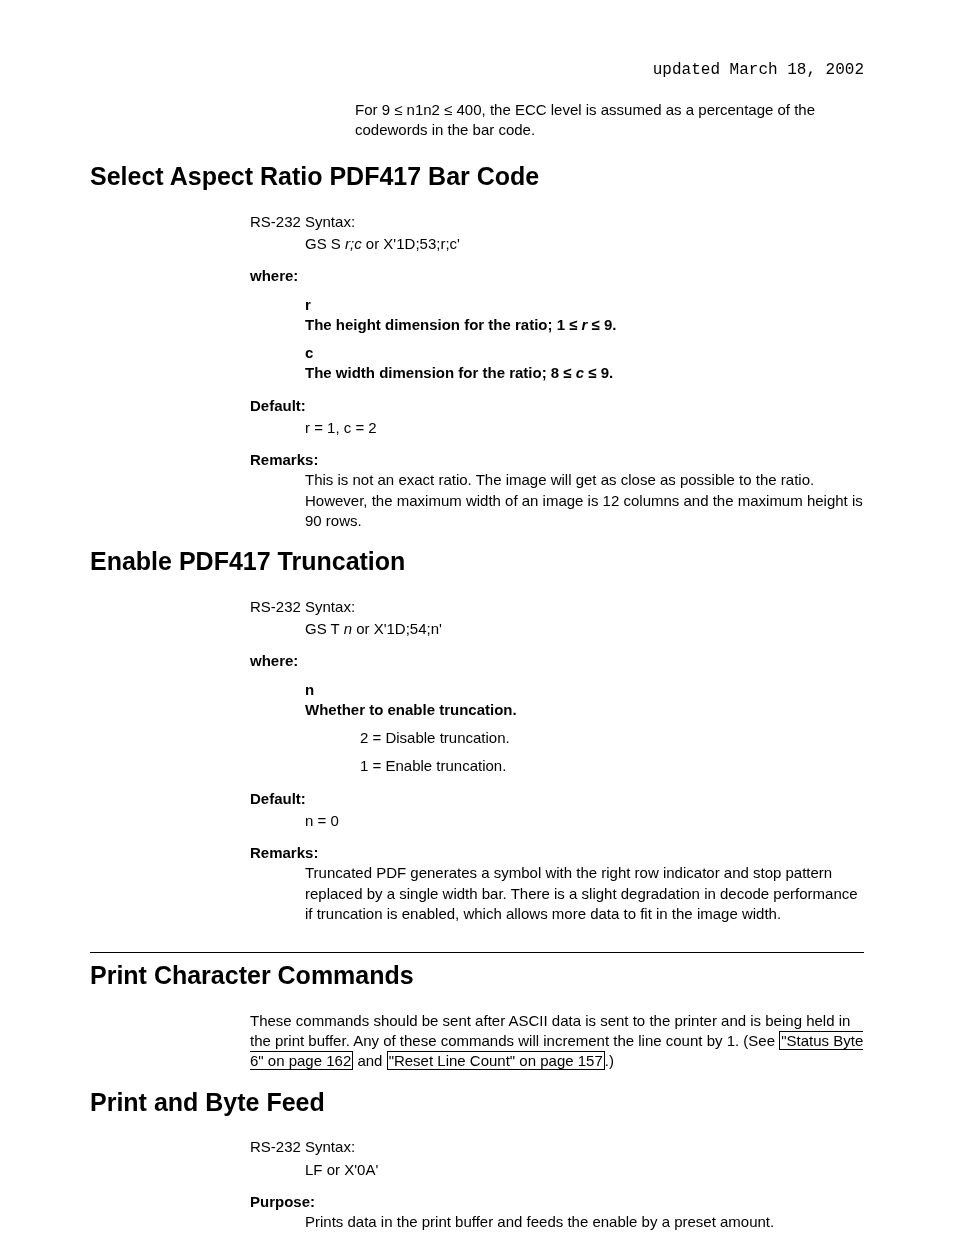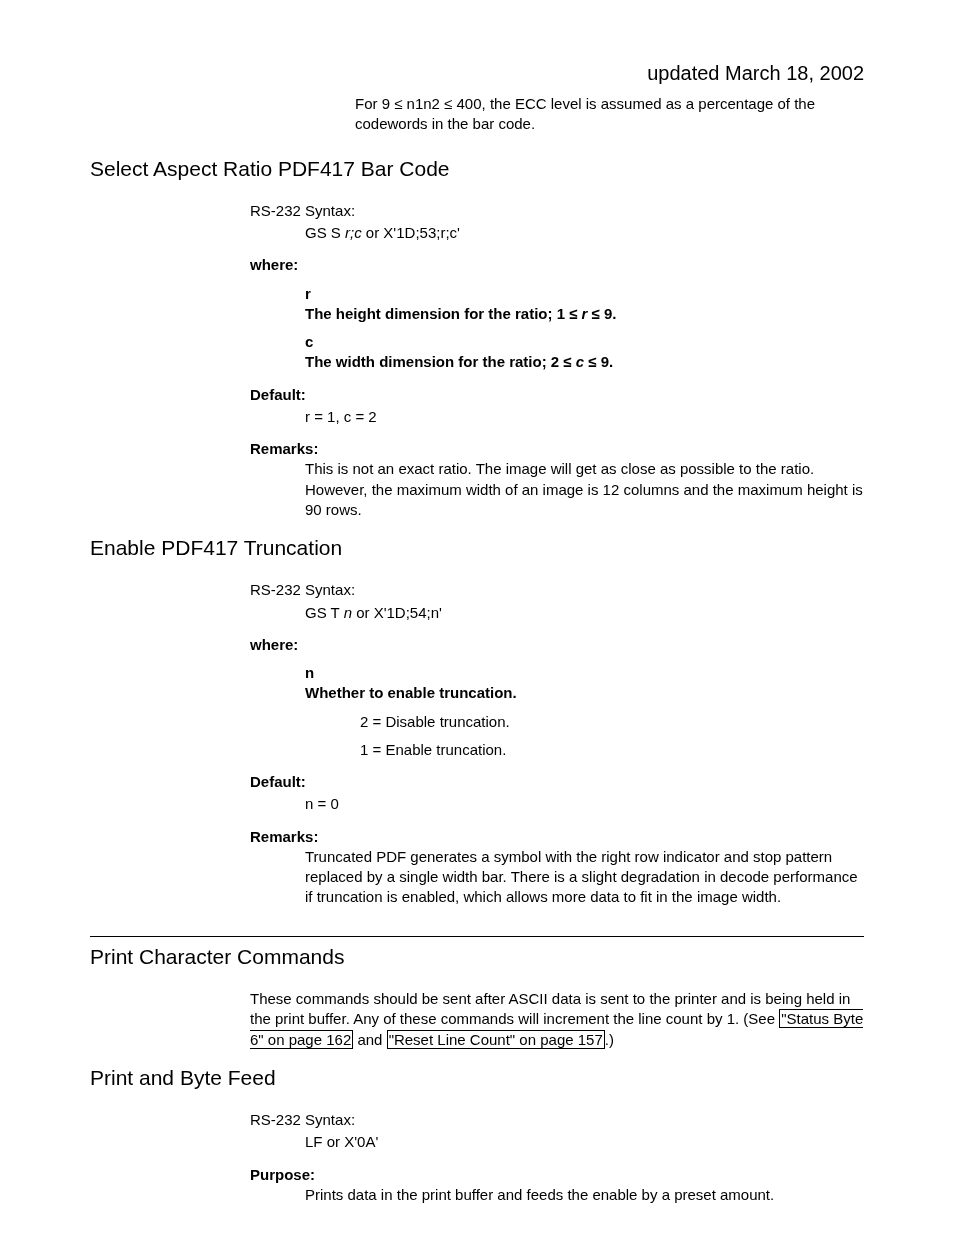--- a/index.html
+++ b/index.html
@@ -8,31 +8,31 @@
     color: #000;
     background: #fff;
     margin: 0;
     padding: 60px 90px 40px 90px;
     width: 954px;
     box-sizing: border-box;
     line-height: 1.35;
   }
   .header-date {
     text-align: right;
-    font-family: Liberation Sans, sans-serif;
-    font-size: 20px;
-    margin-bottom: 7px;
+    font-family: Liberation Mono, monospace;
+    font-size: 16px;
+    margin-bottom: 18px;
   }
   .intro-block {
     margin-left: 265px;
     margin-bottom: 20px;
   }
   h2.section-title {
-    font-size: 21px;
-    font-weight: normal;
+    font-size: 25px;
+    font-weight: bold;
     margin: 14px 0 18px 0;
   }
   .sub-label {
     font-weight: normal;
     margin-left: 160px;
     margin-top: 10px;
   }
   .sub-body {
     margin-left: 215px;
     margin-top: 2px;
@@ -99,21 +99,21 @@
 <div class="where-label">where:</div>
 <div class="param-row">
   <span class="param-key">r</span>
   <span class="param-desc">
     <span>The height dimension for the ratio; 1 ≤ </span><span class="ital">r</span><span> ≤ 9.</span>
   </span>
 </div>
 <div class="param-row">
   <span class="param-key">c</span>
   <span class="param-desc">
-    <span>The width dimension for the ratio; 2 ≤ </span><span class="ital">c</span><span> ≤ 9.</span>
+    <span>The width dimension for the ratio; 8 ≤ </span><span class="ital">c</span><span> ≤ 9.</span>
   </span>
 </div>
 
 <div class="where-label">Default:</div>
 <div class="sub-body">r = 1, c = 2</div>
 
 <div class="where-label">Remarks:</div>
 <div class="remarks-body">This is not an exact ratio. The image will get as close as possible to the ratio. However, the maximum width of an image is 12 columns and the maximum height is 90 rows.</div>
 
 <h2 class="section-title">Enable PDF417 Truncation</h2>

